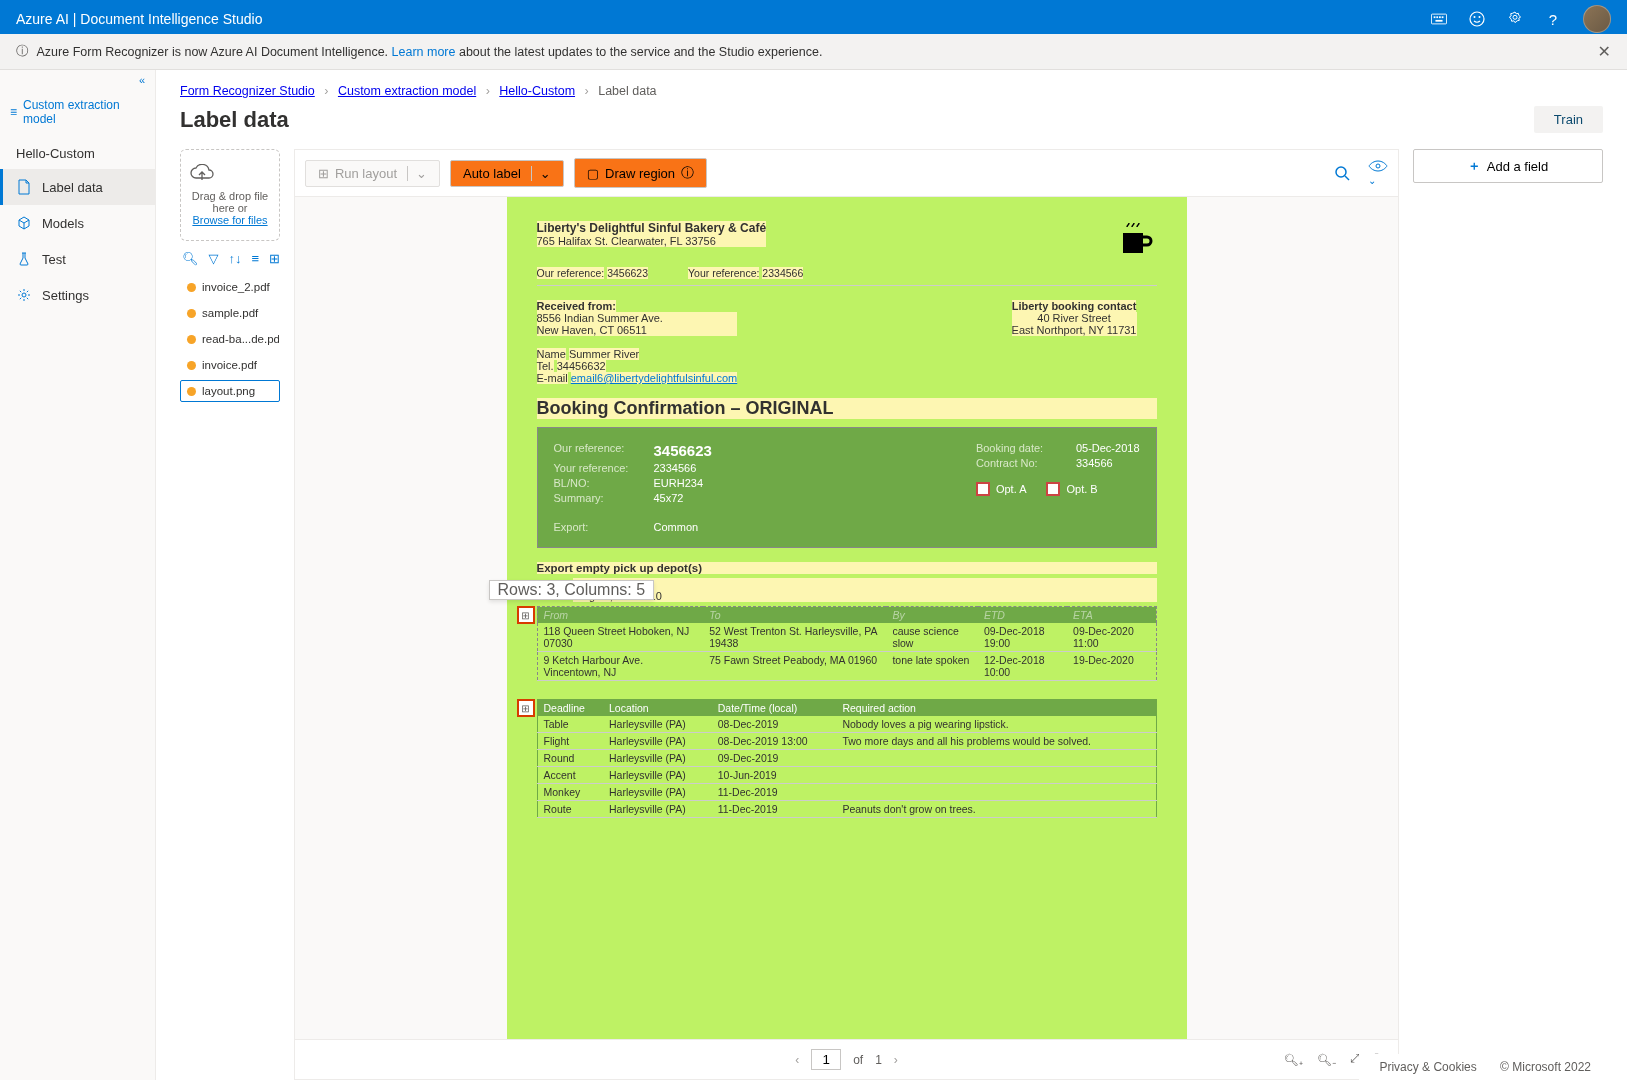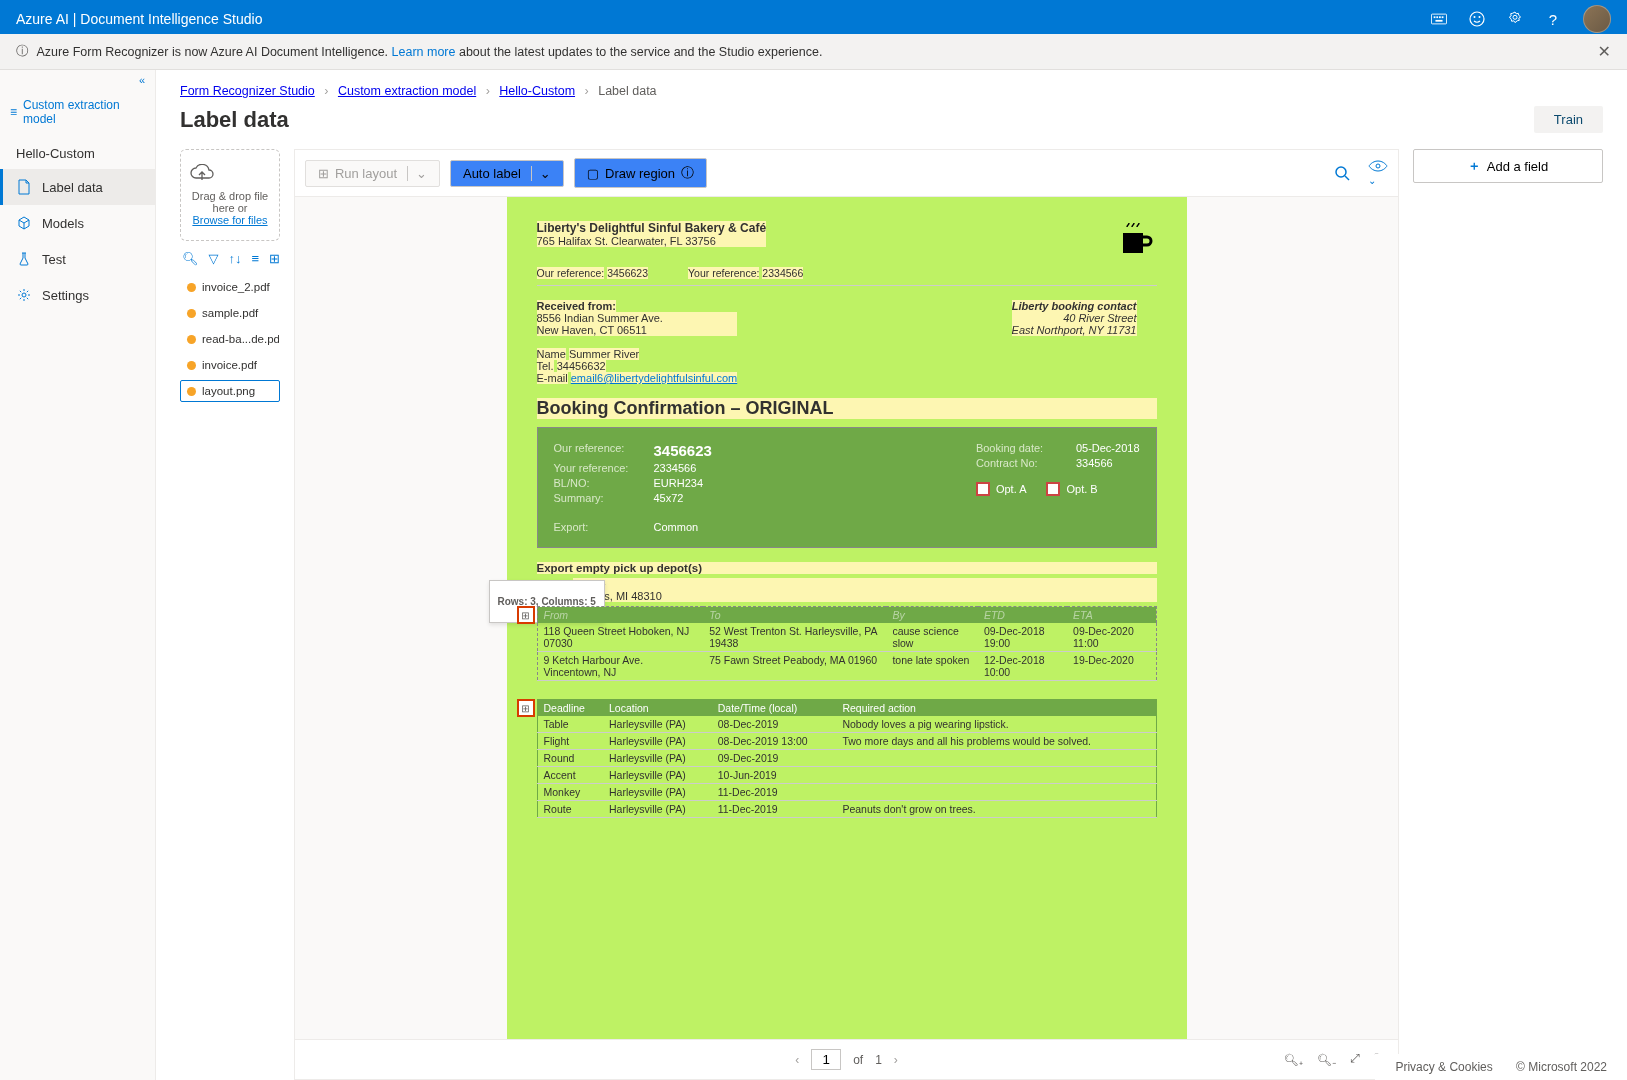--- a/index.html
+++ b/index.html
@@ -42,21 +42,21 @@
 .dropzone a { color: #0078d4; display: block; }
 .file-tools { display: flex; gap: 10px; padding: 10px 2px; color: #0078d4; font-size: 13px; justify-content: space-between; }
 .file-tools span { cursor: pointer; }
 .file-list { display: flex; flex-direction: column; gap: 4px; }
 .file-item { display: flex; align-items: center; gap: 6px; padding: 4px 6px; font-size: 11.5px; border: 1px solid transparent; border-radius: 2px; cursor: pointer; white-space: nowrap; overflow: hidden; }
 .file-item.selected { border: 1.5px solid #0078d4; }
 .file-dot { width: 9px; height: 9px; border-radius: 50%; background: #f7a428; flex-shrink: 0; }
 
 .canvas-area { flex: 1; display: flex; flex-direction: column; border: 1px solid #edebe9; overflow: hidden; }
 .toolbar { display: flex; align-items: center; gap: 10px; padding: 8px 10px; border-bottom: 1px solid #edebe9; }
-.tbtn { display: inline-flex; align-items: center; gap: 6px; padding: 5px 12px; border: 1px solid #c8c6c4; border-radius: 2px; background: #3b82f6; font-size: 13px; cursor: pointer; }
+.tbtn { display: inline-flex; align-items: center; gap: 6px; padding: 5px 12px; border: 1px solid #c8c6c4; border-radius: 2px; background: #f97316; font-size: 13px; cursor: pointer; }
 .tbtn.disabled { color: #a19f9d; border-color: #e1dfdd; background: #faf9f8; }
 .tbtn-split { border-left: 1px solid #c8c6c4; padding-left: 8px; margin-left: 4px; }
 .toolbar-right { margin-left: auto; display: flex; gap: 18px; align-items: center; color: #0078d4; }
 .toolbar-right span { cursor: pointer; }
 
 .doc-viewer { flex: 1; background: #faf9f8; display: flex; justify-content: center; overflow: auto; padding: 0; position: relative; }
 .doc-page { width: 680px; background: #bef264; padding: 24px 30px; font-size: 11px; position: relative; }
 .hilite { background: #fdf6b2; }
 .doc-header { display: flex; justify-content: space-between; align-items: flex-start; margin-bottom: 6px; }
 .company-name { font-weight: bold; font-size: 12px; }
@@ -72,38 +72,38 @@
 .green-row { display: flex; gap: 10px; }
 .green-label { width: 90px; color: #d8e8c8; }
 .green-val { color: #fff; }
 .green-val.big { font-size: 15px; font-weight: bold; }
 .opt-row { display: flex; gap: 20px; margin-top: 10px; }
 .opt { display: flex; align-items: center; gap: 6px; }
 .opt-box { width: 14px; height: 14px; background: #fff; border: 2px solid #c44; }
 .subheader { font-weight: bold; margin: 14px 0 4px; font-size: 11.5px; }
 
 .table-badge { position: absolute; left: -20px; width: 18px; height: 18px; border: 2px solid #d83b01; background: #fff; display: flex; align-items: center; justify-content: center; font-size: 10px; color: #605e5c; }
-.tooltip-badge { position: absolute; background: #fff; border: 1px solid #c8c6c4; padding: 15px 8px; font-size: 10px; color: #605e5c; box-shadow: 0 2px 4px rgba(0,0,0,0.1); font-weight: bold; }
+.tooltip-badge { position: absolute; background: #fff; border: 1px solid #c8c6c4; padding: 0 8px; font-size: 16px; color: #605e5c; box-shadow: 0 2px 4px rgba(0,0,0,0.1); }
 
 table.data-table { width: 100%; border-collapse: collapse; font-size: 10.5px; border: 1px solid #6fa947; }
 table.data-table th { background: #6fa947; color: #fff; text-align: left; padding: 2px 6px; font-weight: normal; }
 table.data-table th.faded { color: rgba(255,255,255,0.5); font-style: italic; }
 table.data-table td { padding: 2px 6px; border-bottom: 1px solid #ccc; vertical-align: top; }
 table.data-table.dashed { border: 1px dashed #888; }
 
 .pager { height: 40px; border-top: 1px solid #edebe9; display: flex; align-items: center; justify-content: center; gap: 12px; font-size: 12px; color: #605e5c; position: relative; }
 .pager input { width: 30px; text-align: center; border: 1px solid #c8c6c4; padding: 2px; }
 .pager-tools { position: absolute; right: 14px; display: flex; gap: 14px; color: #605e5c; }
 .pager-tools span { cursor: pointer; }
 
 .fields-panel { width: 190px; }
 .add-field-btn { width: 100%; padding: 7px; border: 1px solid #c8c6c4; border-radius: 2px; background: #fff; display: flex; align-items: center; justify-content: center; gap: 6px; font-size: 13px; cursor: pointer; }
 .add-field-btn .plus { color: #0078d4; font-weight: bold; }
 
-.footer { position: fixed; bottom: 0; right: 0; padding: 6px 20px; font-size: 12px; color: #605e5c; background: #fff; }
+.footer { position: fixed; bottom: 0; right: 16px; padding: 6px 20px; font-size: 12px; color: #605e5c; background: #fff; }
 .footer a { color: #605e5c; text-decoration: none; margin-right: 20px; }
 
 svg { display: block; }
 </style>
 </head>
 <body>
 
 <div class="topbar">
   <div class="topbar-title">Azure AI | Document Intelligence Studio</div>
   <div class="topbar-icons">
@@ -300,21 +300,21 @@
             <div class="two-col">
               <div>
                 <div><b class="hilite">Received from:</b></div>
                 <div class="hilite">8556 Indian Summer Ave.</div>
                 <div class="hilite">New Haven, CT 06511</div>
                 <br>
                 <div><span class="hilite">Name</span> <span class="hilite">Summer River</span></div>
                 <div><span class="hilite">Tel.</span> <span class="hilite">34456632</span></div>
                 <div><span class="hilite">E-mail</span> <a class="email-link hilite">email6@libertydelightfulsinful.com</a></div>
               </div>
-              <div style="text-align:right;padding-right:20px;font-style:italic;">
+              <div style="text-align:center;padding-right:20px;">
                 <div><b class="hilite">Liberty booking contact</b></div>
                 <div class="hilite">40 River Street</div>
                 <div class="hilite">East Northport, NY 11731</div>
               </div>
             </div>
             <div class="section-title hilite">Booking Confirmation – ORIGINAL</div>
             <div class="green-box">
               <div class="green-grid">
                 <div class="green-col">
                   <div class="green-row">

